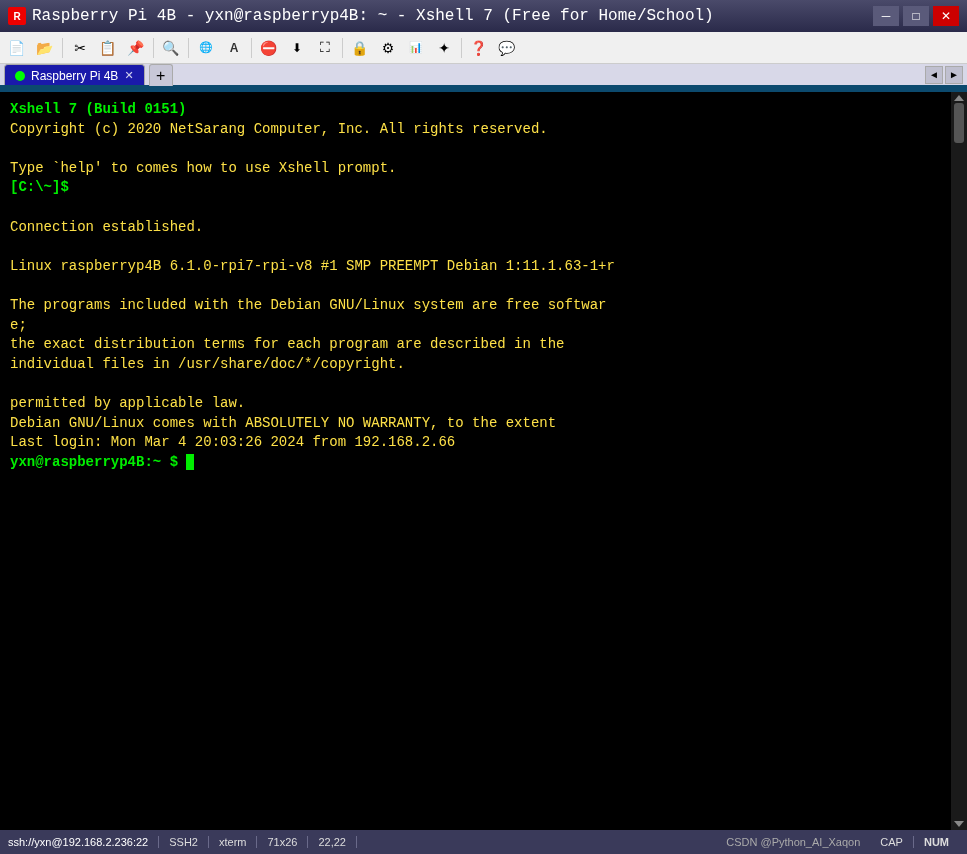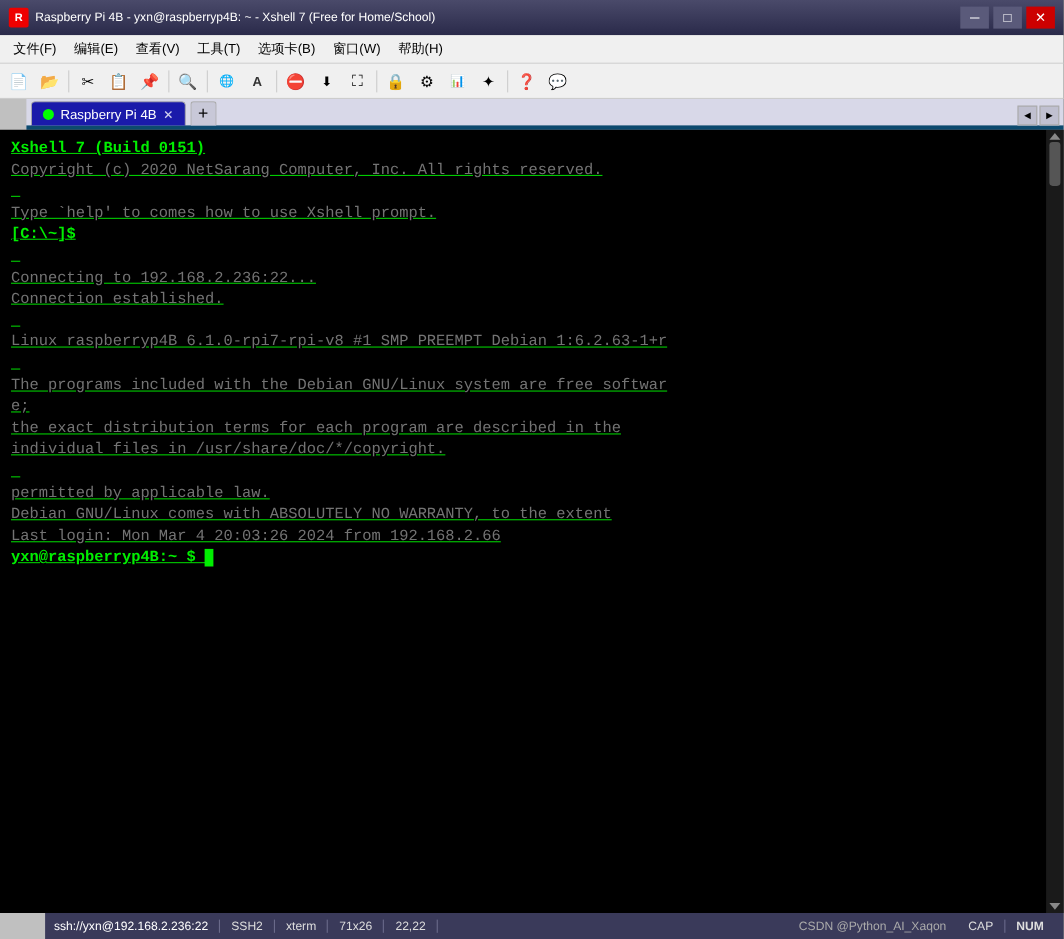--- a/index.html
+++ b/index.html
@@ -14,21 +14,21 @@
       padding: 0 8px;
       color: white;
       font-size: 12px;
     }
     .title-bar-icon {
       width: 18px; height: 18px; margin-right: 6px;
       background: #e00; border-radius: 2px;
       display: flex; align-items: center; justify-content: center;
       color: white; font-size: 10px; font-weight: bold;
     }
-    .title-bar-text { flex: 1; font-size: 11px; }
+    .title-bar-text { flex: 1; font-size: 16px; font-family: Liberation Mono, monospace; }
     .title-bar-controls { display: flex; gap: 4px; }
     .title-btn {
       width: 26px; height: 20px; background: #5a5a7a;
       border: none; color: white; font-size: 12px; cursor: pointer;
       display: flex; align-items: center; justify-content: center;
     }
     .title-btn.close { background: #c00; }
 
     
     .menu-bar {
@@ -63,24 +63,22 @@
       cursor: pointer; display: flex; align-items: center; justify-content: center;
       font-size: 14px;
     }
     .tb-sep { width: 1px; height: 20px; background: #ccc; margin: 0 2px; }
 
     
     .tab-bar {
       background: #d8d8e8;
       height: 28px;
       display: flex;
-      align-items: flex-end;
       padding: 0 4px;
-      border-bottom: 4px solid #0c4a6e;
-      margin-left: 24px;
+      border-bottom: 7px solid #0c4a6e;
     }
     .tab {
       display: flex; align-items: center;
       padding: 4px 10px 3px 10px;
       background: #1a1aaa;
       color: white; font-size: 12px;
       border-radius: 4px 4px 0 0;
       cursor: pointer; gap: 6px;
       border: 1px solid #aaa; border-bottom: none;
     }
@@ -107,42 +105,41 @@
       flex: 1;
       padding: 8px 10px;
       font-family: 'Courier New', Courier, monospace;
       font-size: 14px;
       line-height: 1.4;
       color: #00cc00;
       overflow: hidden;
       height: calc(854px - 32px - 26px - 32px - 28px - 24px);
     }
     .terminal .bold { font-weight: bold; color: #00ee00; }
-    .terminal .normal { color: #737373; }
+    .terminal .normal { color: #fde047; }
     .terminal .prompt { color: #00ee00; font-weight: bold; }
     .terminal .cursor {
       display: inline-block;
       width: 8px; height: 16px;
       background: #00ee00;
       vertical-align: middle;
       animation: blink 1s step-end infinite;
     }
     @keyframes blink { 50% { opacity: 0; } }
 
     
     .status-bar {
       background: #3a3a5a;
       height: 24px;
       display: flex;
       align-items: center;
       padding: 0 8px;
       font-size: 11px;
       color: #ddd;
       gap: 0;
-      margin-left: 41px;
     }
     .status-seg {
       padding: 0 10px;
       border-right: 1px solid #6a6a8a;
       white-space: nowrap;
       font-size: 11px;
     }
     .status-seg:first-child { padding-left: 0; }
     .status-seg.active { color: #fff; }
   </style>
@@ -154,29 +151,20 @@
   <div class="title-bar">
     <div class="title-bar-icon">R</div>
     <span class="title-bar-text">Raspberry Pi 4B - yxn@raspberryp4B: ~ - Xshell 7 (Free for Home/School)</span>
     <div class="title-bar-controls">
       <button class="title-btn">─</button>
       <button class="title-btn">□</button>
       <button class="title-btn close">✕</button>
     </div>
   </div>
 
-  <div class="menu-bar">
-    <div class="menu-item">文件(F)</div>
-    <div class="menu-item">编辑(E)</div>
-    <div class="menu-item">查看(V)</div>
-    <div class="menu-item">工具(T)</div>
-    <div class="menu-item">选项卡(B)</div>
-    <div class="menu-item">窗口(W)</div>
-    <div class="menu-item">帮助(H)</div>
-  </div>
 
   <div class="toolbar">
     <button class="tb-btn">📄</button>
     <button class="tb-btn">📂</button>
     <div class="tb-sep"></div>
     <button class="tb-btn">✂</button>
     <button class="tb-btn">📋</button>
     <button class="tb-btn">📌</button>
     <div class="tb-sep"></div>
     <button class="tb-btn">🔍</button>
@@ -204,31 +192,30 @@
       <span class="tab-close">✕</span>
     </div>
     <div class="tab-add">+</div>
     <div class="tab-arrows">
       <div class="tab-arrow">◄</div>
       <div class="tab-arrow">►</div>
     </div>
   </div>
 
   <div style="display:flex; flex:1; background:#000; overflow:hidden;">
-    <div class="terminal" style="flex:1; overflow:hidden;text-decoration:underline;">
+    <div class="terminal" style="flex:1; overflow:hidden;">
       <div><span class="bold">Xshell 7 (Build 0151)</span></div>
       <div><span class="normal">Copyright (c) 2020 NetSarang Computer, Inc. All rights reserved.</span></div>
       <div>&nbsp;</div>
       <div><span class="normal">Type `help' to comes how to use Xshell prompt.</span></div>
       <div><span class="prompt">[C:\~]$</span></div>
       <div>&nbsp;</div>
-      <div><span class="normal">Connecting to 192.168.2.236:22...</span></div>
       <div><span class="normal">Connection established.</span></div>
       <div>&nbsp;</div>
-      <div><span class="normal">Linux raspberryp4B 6.1.0-rpi7-rpi-v8 #1 SMP PREEMPT Debian 1:6.2.63-1+r</span></div>
+      <div><span class="normal">Linux raspberryp4B 6.1.0-rpi7-rpi-v8 #1 SMP PREEMPT Debian 1:11.1.63-1+r</span></div>
       <div>&nbsp;</div>
       <div><span class="normal">The programs included with the Debian GNU/Linux system are free softwar</span></div>
       <div><span class="normal">e;</span></div>
       <div><span class="normal">the exact distribution terms for each program are described in the</span></div>
       <div><span class="normal">individual files in /usr/share/doc/*/copyright.</span></div>
       <div>&nbsp;</div>
       <div><span class="normal">permitted by applicable law.</span></div>
       <div><span class="normal">Debian GNU/Linux comes with ABSOLUTELY NO WARRANTY, to the extent</span></div>
       <div><span class="normal">Last login: Mon Mar  4 20:03:26 2024 from 192.168.2.66</span></div>
       <div>

